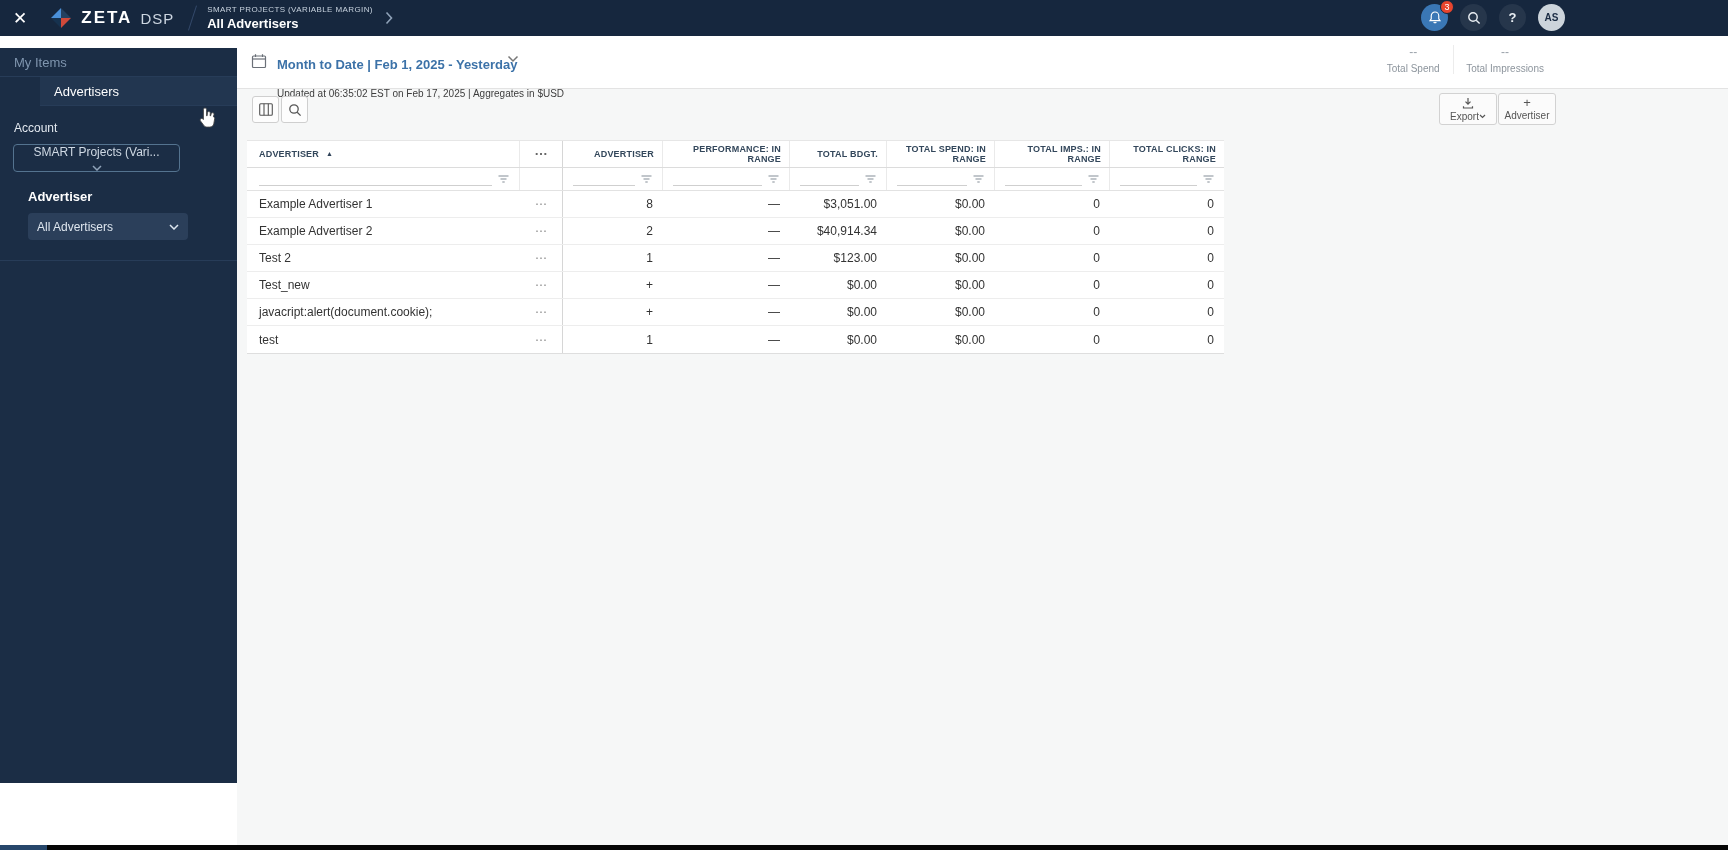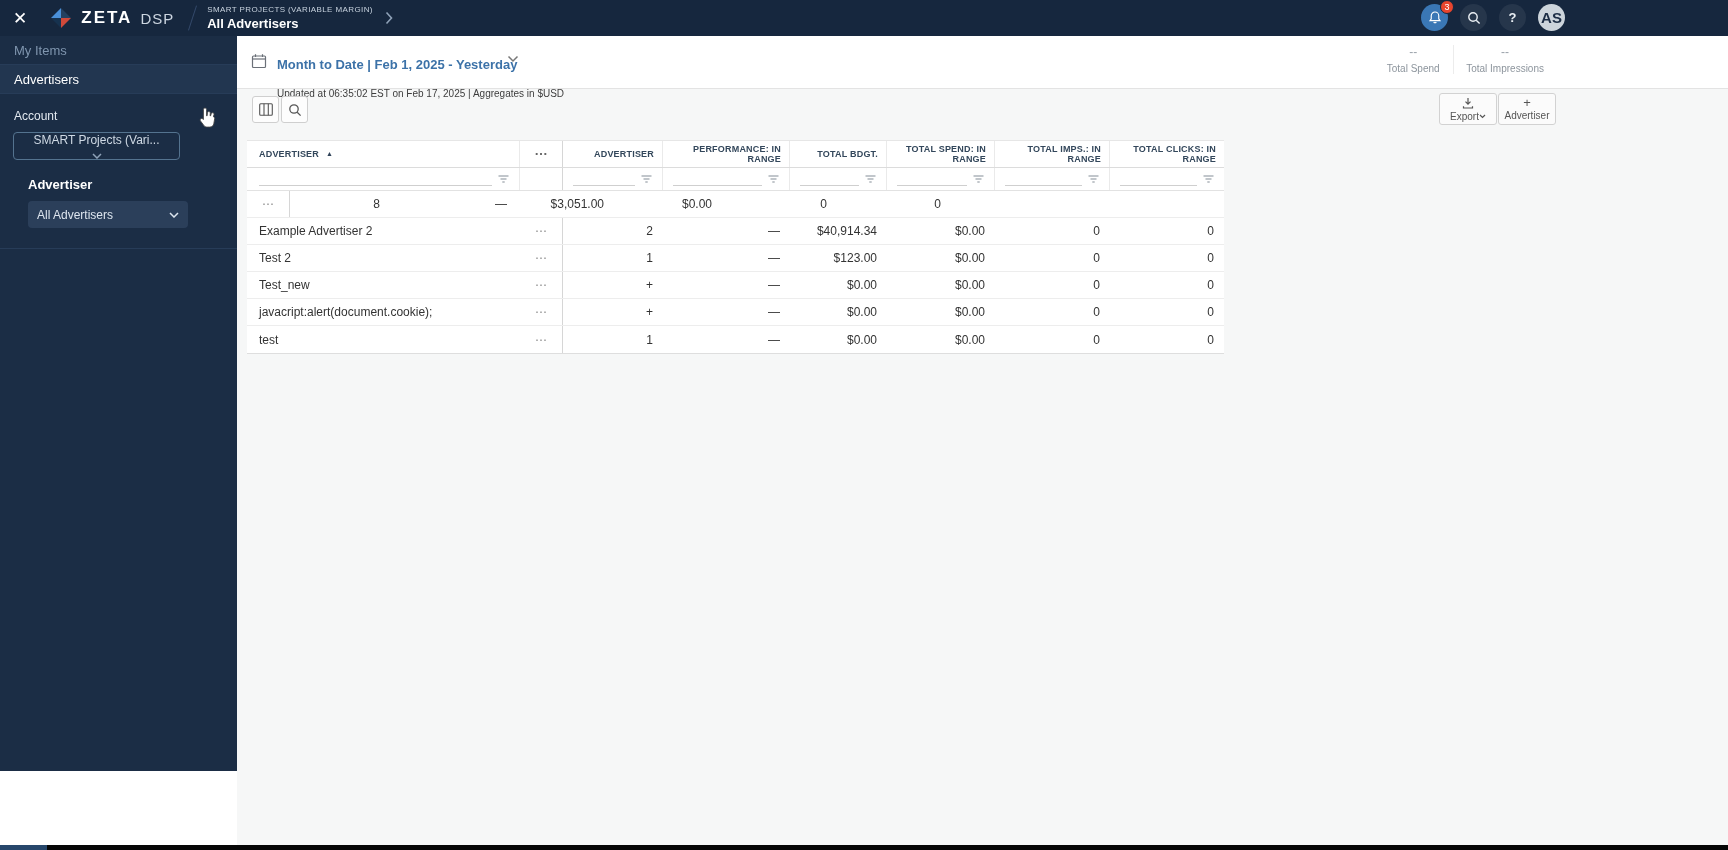--- a/index.html
+++ b/index.html
@@ -16,26 +16,26 @@
   .crumb-sep { width:1px; height:26px; background:#33496a; transform:rotate(18deg); margin:0 14px 0 18px; }
   .breadcrumb { display:flex; flex-direction:column; justify-content:center; cursor:pointer; }
   .crumb-parent { font-size:8px; color:#c7d2de; letter-spacing:0.4px; white-space:nowrap; }
   .crumb-current { font-size:13px; color:#fff; font-weight:bold; margin-top:2px; }
   .crumb-chevron { margin-left:12px; }
   .topbar-right { position:absolute; left:1421px; top:4px; display:flex; gap:12px; align-items:center; }
   .circle-btn { width:27px; height:27px; border-radius:50%; display:flex; align-items:center; justify-content:center; position:relative; background:rgba(255,255,255,0.07); border:none; cursor:pointer; color:#fff; }
   .circle-btn.bell { background:#3a77b5; }
   .badge { position:absolute; top:-4px; right:-6px; min-width:14px; height:14px; padding:0 2px; border-radius:8px; background:#e8452e; color:#fff; font-size:9px; display:flex; align-items:center; justify-content:center; border:1px solid #16273e; }
   .help-glyph { font-size:13px; font-weight:bold; color:#e9eef3; }
-  .avatar { width:27px; height:27px; border-radius:50%; background:#ccd4db; color:#1b2c44; font-size:15px; font-weight:bold; display:flex; align-items:center; justify-content:center; cursor:pointer; }
-
-  
-  .sidebar { position:absolute; top:36px; left:0; width:237px; height:735px; background:#1b2d45; }
+  .avatar { width:27px; height:27px; border-radius:50%; background:#ccd4db; color:#1b2c44; font-size:10px; font-weight:bold; display:flex; align-items:center; justify-content:center; cursor:pointer; }
+
+  
+  .sidebar { position:absolute; top:48px; left:0; width:237px; height:735px; background:#1b2d45; }
   .side-item { height:29px; display:flex; align-items:center; padding-left:14px; font-size:13px; color:#7f95ae; cursor:pointer; border-bottom:1px solid #273c58; }
-  .side-item.active { color:#ffffff; background:#223650; }
+  .side-item.active { color:#ffffff; background:#223650;margin-left:40px; }
   .side-section { padding:15px 0 20px 0; border-bottom:1px solid #273c58; }
   .side-label { color:#e3e9f0; font-size:12px; margin-left:14px; }
   .select { display:flex; align-items:center; justify-content:space-between; border-radius:4px; cursor:pointer; padding:0 9px; }
   .account-select { width:167px; height:28px; margin:9px 0 0 13px; border:1px solid #54738f; color:#cfd9e4; font-size:12px; background:transparent;flex-direction:column; }
   .side-sublabel { color:#fff; font-weight:bold; font-size:13px; margin:17px 0 0 28px; }
   .advertiser-select { width:160px; height:27px; margin:9px 0 0 28px; background:#2b3f5a; color:#dde5ee; font-size:12px; }
   .select-value { white-space:nowrap; overflow:hidden; text-overflow:ellipsis; }
 
   
   .main { position:absolute; top:36px; left:237px; width:1491px; height:809px; background:#f6f7f7; }
@@ -298,20 +298,21 @@
           <span class="fline"></span>
           <svg width="11" height="9" viewBox="0 0 11 9">
             <line x1="0.5" y1="1" x2="10.5" y2="1" stroke="#98a0a8" stroke-width="1.2"></line>
             <line x1="2.5" y1="4" x2="8.5" y2="4" stroke="#98a0a8" stroke-width="1.2"></line>
             <line x1="4.3" y1="7" x2="6.7" y2="7" stroke="#98a0a8" stroke-width="1.2"></line>
           </svg>
         </div>
       </div>
 
       <div class="tr">
+        <div class="td c-adv">Example Advertiser 1</div>
         <div class="td c-dots">⋯</div>
         <div class="td c-camp num">8</div>
         <div class="td c-perf num dash">—</div>
         <div class="td c-bdgt num">$3,051.00</div>
         <div class="td c-spend num">$0.00</div>
         <div class="td c-imps num">0</div>
         <div class="td c-clicks num">0</div>
       </div>
 
       <div class="tr">

